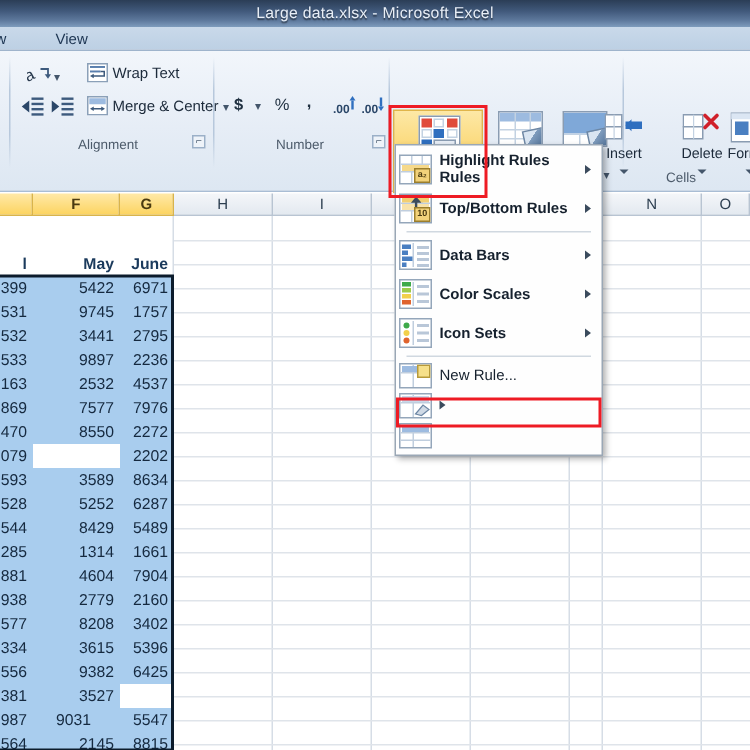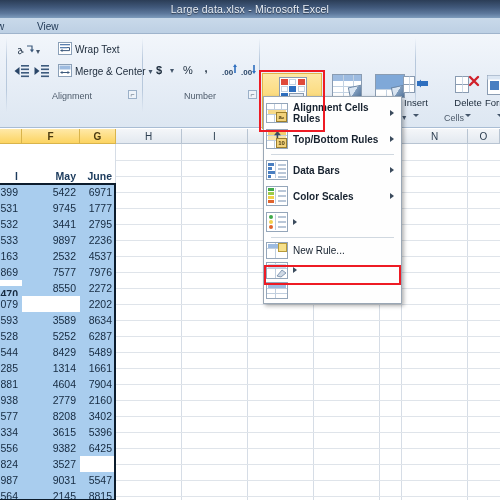--- a/index.html
+++ b/index.html
@@ -449,34 +449,34 @@
     <div class="cell hdr" style="left:0px;  top:39px; width:22px;">l</div>
     <div class="cell hdr" style="left:22px; top:39px; width:58px;">May</div>
     <div class="cell hdr" style="left:80px; top:39px; width:36px;">June</div>
 
     <div id="datacells">
         <div class="cell fill" style="left: 0px; top: 55px; width: 22px;">399</div>
         <div class="cell fill" style="left: 22px; top: 55px; width: 58px;">5422</div>
         <div class="cell fill" style="left: 80px; top: 55px; width: 36px;">6971</div>
         <div class="cell fill" style="left: 0px; top: 71px; width: 22px;">531</div>
         <div class="cell fill" style="left: 22px; top: 71px; width: 58px;">9745</div>
-        <div class="cell fill" style="left: 80px; top: 71px; width: 36px;">1777</div>
+        <div class="cell fill" style="left: 80px; top: 71px; width: 36px;">1757</div>
         <div class="cell fill" style="left: 0px; top: 87px; width: 22px;">532</div>
         <div class="cell fill" style="left: 22px; top: 87px; width: 58px;">3441</div>
         <div class="cell fill" style="left: 80px; top: 87px; width: 36px;">2795</div>
         <div class="cell fill" style="left: 0px; top: 103px; width: 22px;">533</div>
         <div class="cell fill" style="left: 22px; top: 103px; width: 58px;">9897</div>
         <div class="cell fill" style="left: 80px; top: 103px; width: 36px;">2236</div>
         <div class="cell fill" style="left: 0px; top: 119px; width: 22px;">163</div>
         <div class="cell fill" style="left: 22px; top: 119px; width: 58px;">2532</div>
         <div class="cell fill" style="left: 80px; top: 119px; width: 36px;">4537</div>
         <div class="cell fill" style="left: 0px; top: 135px; width: 22px;">869</div>
         <div class="cell fill" style="left: 22px; top: 135px; width: 58px;">7577</div>
         <div class="cell fill" style="left: 80px; top: 135px; width: 36px;">7976</div>
-        <div class="cell fill" style="left: 0px; top: 157px; width: 22px; font-weight: bold;">470</div>
+        <div class="cell fill" style="left: 0px; top: 151px; width: 22px;">470</div>
         <div class="cell fill" style="left: 22px; top: 151px; width: 58px;">8550</div>
         <div class="cell fill" style="left: 80px; top: 151px; width: 36px;">2272</div>
         <div class="cell fill" style="left: 0px; top: 167px; width: 22px;">079</div>
         <div class="cell fill" style="left: 22px; top: 167px; width: 58px; margin-top: 48px;">2565</div>
         <div class="cell fill" style="left: 80px; top: 167px; width: 36px;">2202</div>
         <div class="cell fill" style="left: 0px; top: 183px; width: 22px;">593</div>
         <div class="cell fill" style="left: 22px; top: 183px; width: 58px;">3589</div>
         <div class="cell fill" style="left: 80px; top: 183px; width: 36px;">8634</div>
         <div class="cell fill" style="left: 0px; top: 199px; width: 22px;">528</div>
         <div class="cell fill" style="left: 22px; top: 199px; width: 58px;">5252</div>
@@ -495,46 +495,46 @@
         <div class="cell fill" style="left: 80px; top: 263px; width: 36px;">2160</div>
         <div class="cell fill" style="left: 0px; top: 279px; width: 22px;">577</div>
         <div class="cell fill" style="left: 22px; top: 279px; width: 58px;">8208</div>
         <div class="cell fill" style="left: 80px; top: 279px; width: 36px;">3402</div>
         <div class="cell fill" style="left: 0px; top: 295px; width: 22px;">334</div>
         <div class="cell fill" style="left: 22px; top: 295px; width: 58px;">3615</div>
         <div class="cell fill" style="left: 80px; top: 295px; width: 36px;">5396</div>
         <div class="cell fill" style="left: 0px; top: 311px; width: 22px;">556</div>
         <div class="cell fill" style="left: 22px; top: 311px; width: 58px;">9382</div>
         <div class="cell fill" style="left: 80px; top: 311px; width: 36px;">6425</div>
-        <div class="cell fill" style="left: 0px; top: 327px; width: 22px;">824</div>
+        <div class="cell fill" style="left: 0px; top: 327px; width: 22px;">381</div>
         <div class="cell fill" style="left: 22px; top: 327px; width: 58px;">3527</div>
         <div class="cell fill" style="left: 80px; top: 343px; width: 36px; font-weight: bold;">8304</div>
         <div class="cell fill" style="left: 0px; top: 343px; width: 22px;">987</div>
-        <div class="cell fill" style="left: 22px; top: 343px; width: 58px;">9031</div>
+        <div class="cell fill" style="left: 22px; top: 343px; width: 58px; text-align: center;">9031</div>
         <div class="cell fill" style="left: 80px; top: 343px; width: 36px;">5547</div>
         <div class="cell fill" style="left: 0px; top: 359px; width: 22px;">564</div>
         <div class="cell fill" style="left: 22px; top: 359px; width: 58px;">2145</div>
         <div class="cell fill" style="left: 80px; top: 359px; width: 36px;">8815</div>
       </div>
 
     <div class="selbox" style="left:-2px; top:54px; width:118px; height:318px;"></div>
   </div>
 
   <div class="menu">
 
     <div class="mi">
       <span class="ic">
         <span class="rowline" style="top:5px;"></span>
         <span class="rowline" style="top:10px;"></span>
         <span class="collline" style="left:7px;"></span>
         <span class="collline" style="left:14px;"></span>
         <span class="band" style="top:6px; background:#f6d98a;"></span>
         <span class="badge">a₂</span>
       </span>
-      <span class="lbl">Alignment Cells Rules</span>
+      <span class="lbl">Highlight Rules Rules</span>
       <span class="sub"></span>
     </div>
 
     <div class="mi">
       <span class="ic">
         <span class="rowline" style="top:5px;"></span>
         <span class="rowline" style="top:10px;"></span>
         <span class="collline" style="left:7px;"></span>
         <span class="collline" style="left:14px;"></span>
         <span class="band" style="top:1px; background:#f2cf72;"></span>
@@ -585,20 +585,21 @@
     <div class="mi">
       <span class="ic">
         <span class="vline"></span>
         <span class="dot" style="top:2px;  background:#3faa4a;"></span>
         <span class="dot" style="top:7px;  background:#f2d04a;"></span>
         <span class="dot" style="top:12px; background:#e0642e;"></span>
         <span class="sm" style="top:3px; width:8px;"></span>
         <span class="sm" style="top:8px; width:8px;"></span>
         <span class="sm" style="top:13px; width:8px;"></span>
       </span>
+      <span class="lbl">Icon Sets</span>
       <span class="sub"></span>
     </div>
 
     <div class="msep"></div>
 
     <div class="mi plain" style="height:20px;">
       <span class="ic" style="height:17px;">
         <span class="rowline" style="top:5px;"></span>
         <span class="collline" style="left:8px;"></span>
         <span class="band" style="top:1px; background:#9dbbe0;"></span>

